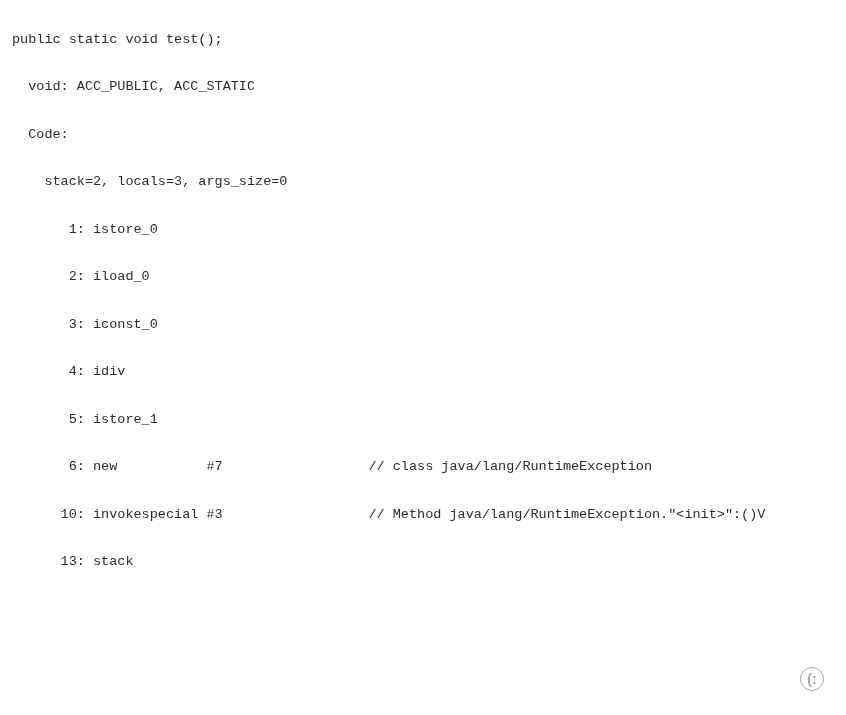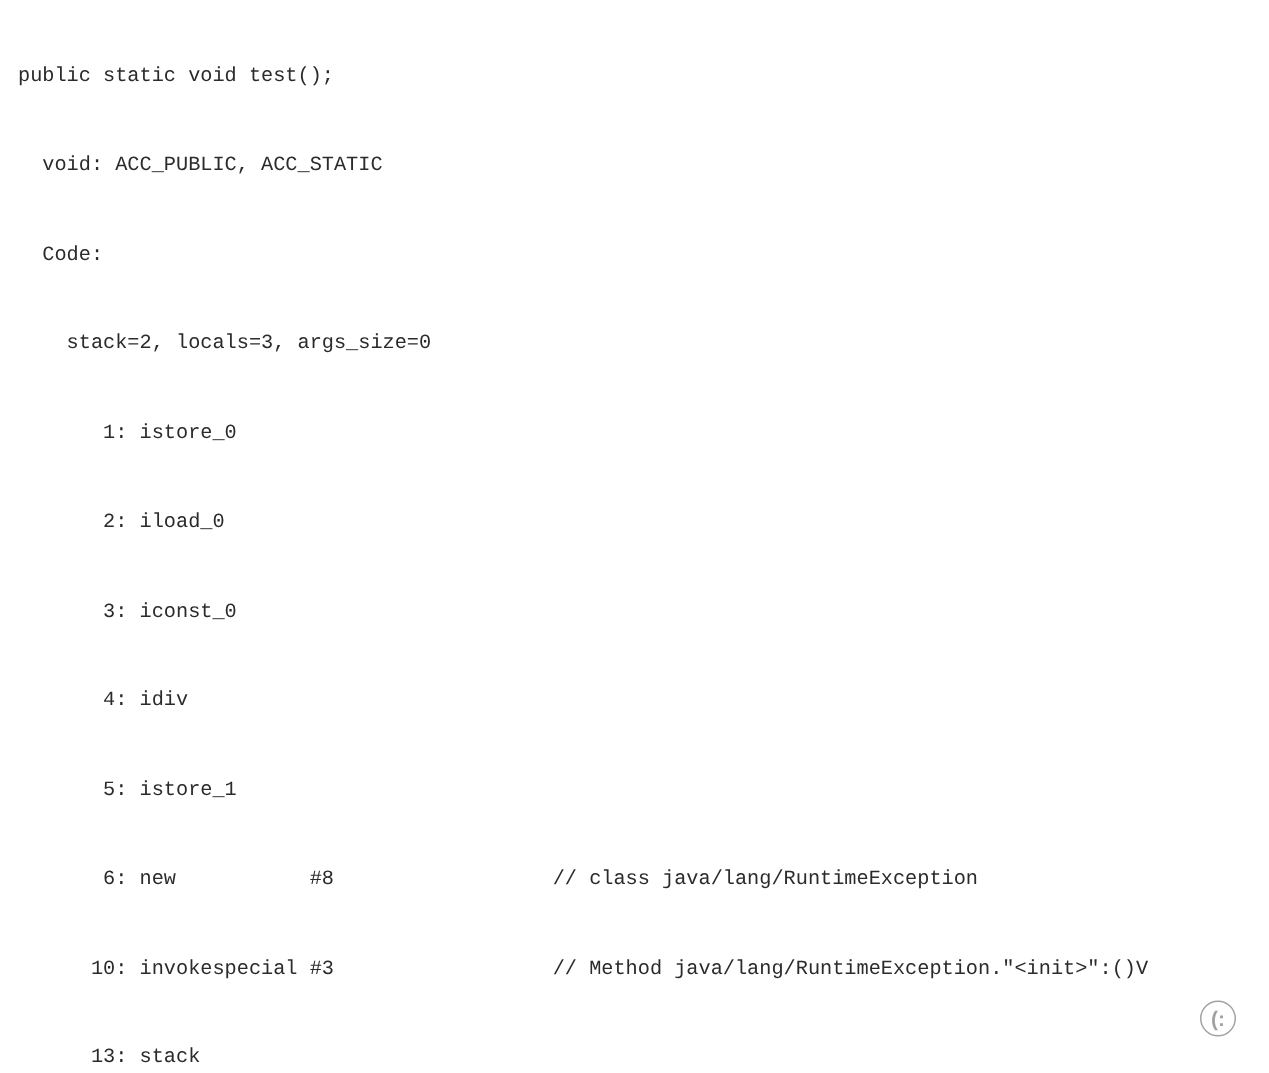--- a/index.html
+++ b/index.html
@@ -12,21 +12,21 @@
     width: 846px;
     height: 715px;
     overflow: hidden;
     position: relative;
     line-height: 1.76;
   }
   .code-area {
     padding: 4px 0 0 12px;
     white-space: pre;
   }
-  .line { display: block; margin-top: 12px; }
+  .line { display: block; }
   .watermark {
     position: absolute;
     right: 22px;
     bottom: 24px;
     display: flex;
     align-items: center;
     gap: 8px;
     color: #777;
     font-family: "Microsoft YaHei","PingFang SC",sans-serif;
     font-size: 15px;
@@ -54,21 +54,21 @@
 <div class="code-area">
 <span class="line">public static void test();</span>
 <span class="line">  void: ACC_PUBLIC, ACC_STATIC</span>
 <span class="line">  Code:</span>
 <span class="line">    stack=2, locals=3, args_size=0</span>
 <span class="line">       1: istore_0</span>
 <span class="line">       2: iload_0</span>
 <span class="line">       3: iconst_0</span>
 <span class="line">       4: idiv</span>
 <span class="line">       5: istore_1</span>
-<span class="line">       6: new           #8                  // class java/lang/RuntimeException</span>
+<span class="line">       6: new           #7                  // class java/lang/RuntimeException</span>
 <span class="line">      10: invokespecial #3                  // Method java/lang/RuntimeException."&lt;init&gt;":()V</span>
 <span class="line">      13: stack</span>
 
 
 
 
 
 
 
 

